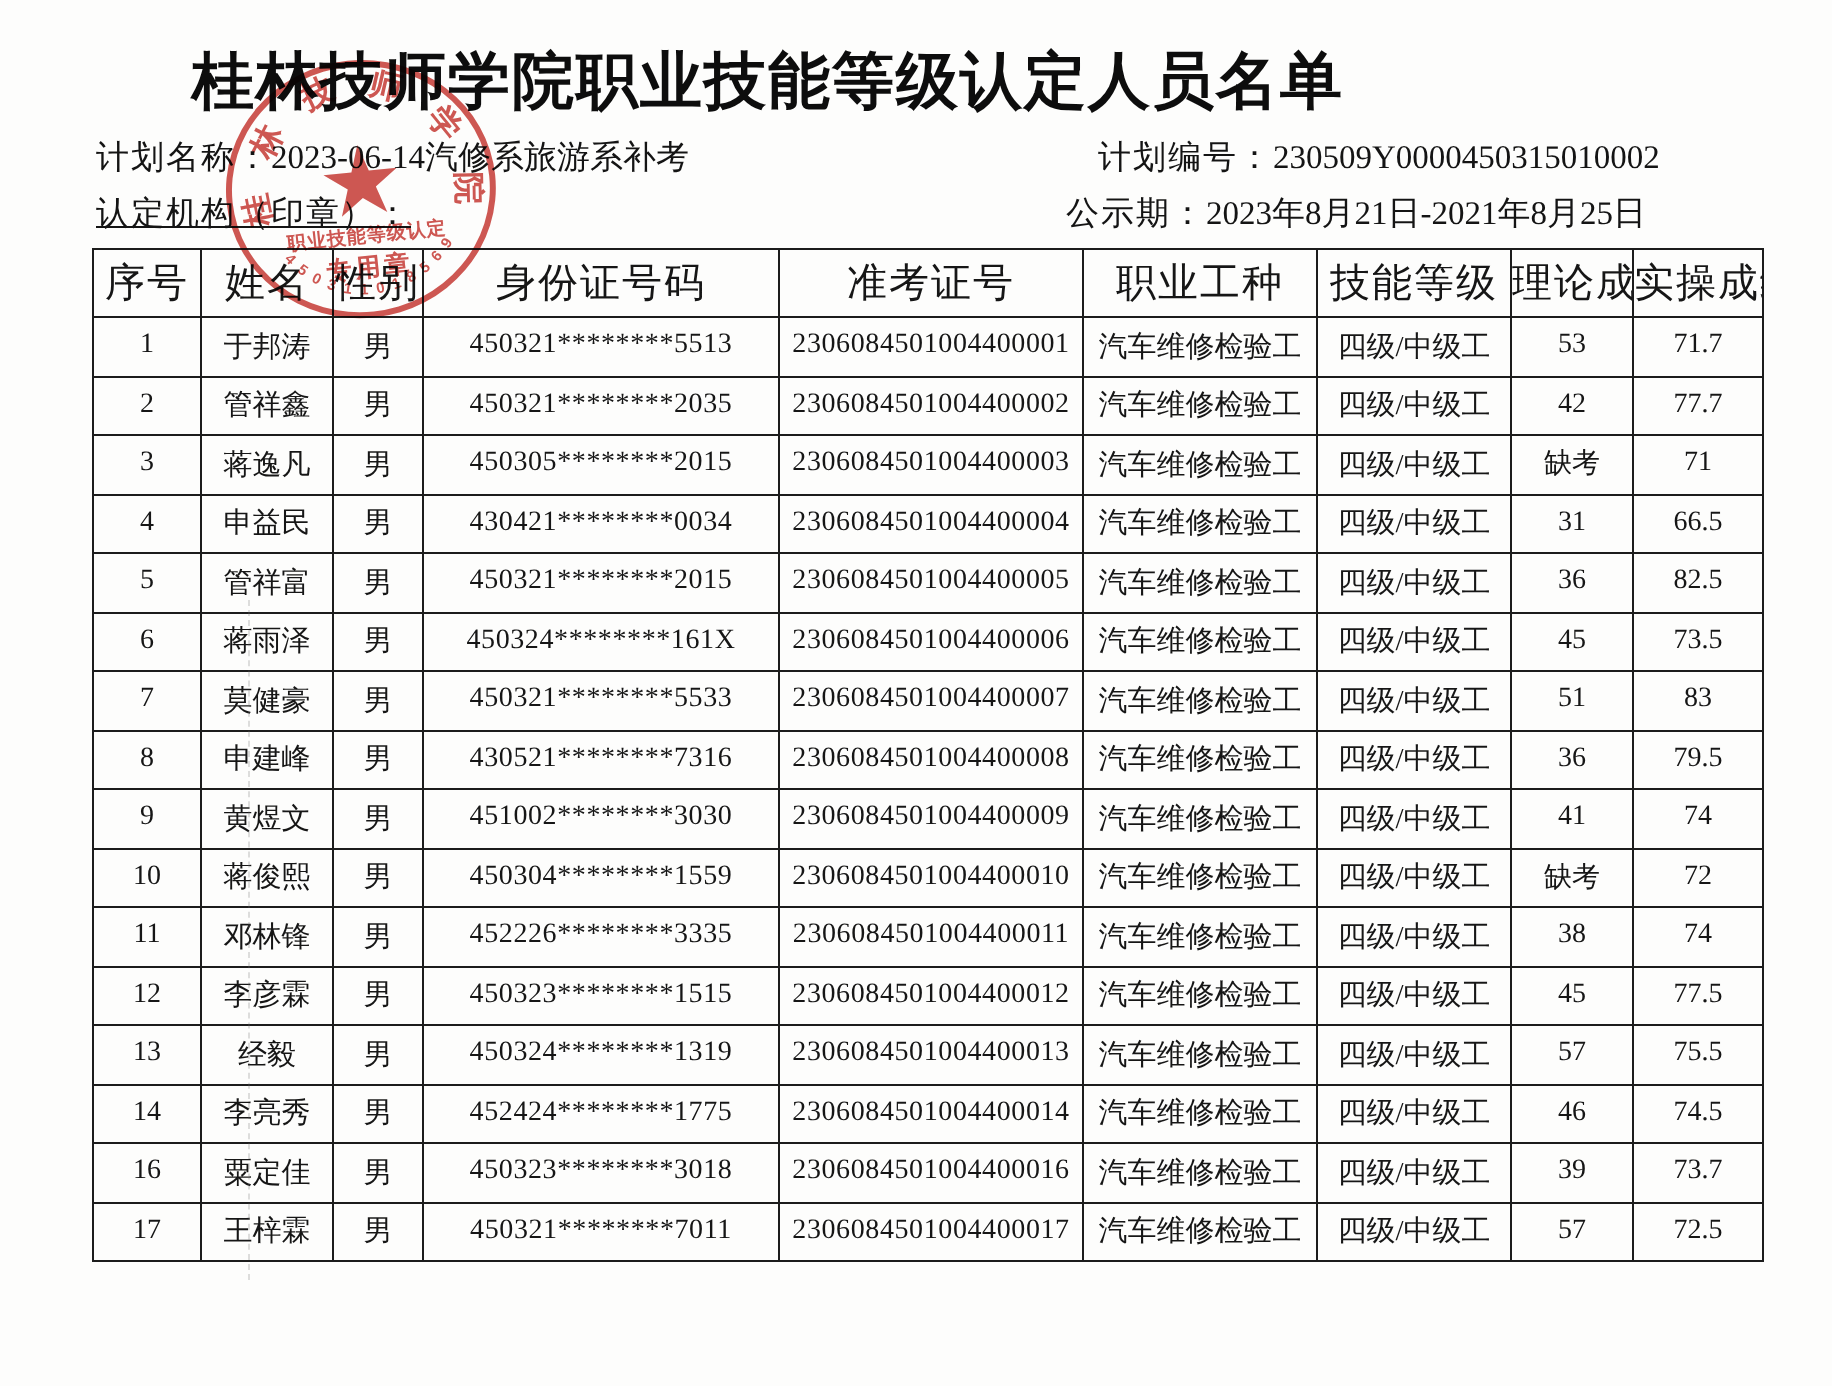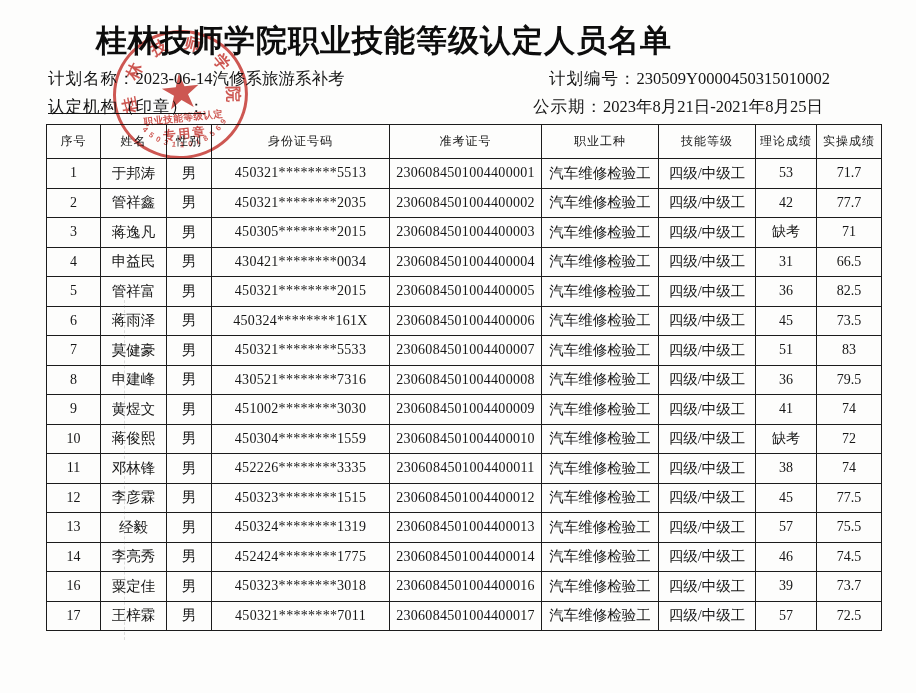--- a/index.html
+++ b/index.html
@@ -21,21 +21,21 @@
   .m-agency{left:48px;top:96px;text-decoration:underline;}
   .m-publicity{left:533px;top:96px;text-align:right;}
   .meta-line .lbl{letter-spacing:1px;}
   
   .tbl-wrap{position:absolute;left:46px;top:124px;}
   table.doc-table{border-collapse:collapse;table-layout:fixed;width:835px;}
   .doc-table th,.doc-table td{
     border:1.6px solid #1c1c1c;padding:0;text-align:center;vertical-align:middle;
     font-weight:normal;overflow:hidden;white-space:nowrap;
   }
-  .doc-table th{height:33px;font-size:12px;letter-spacing:1px;}
+  .doc-table th{height:33px;font-size:20px;letter-spacing:1px;}
   .doc-table td{height:28.5px;font-size:14.5px;}
   .doc-table td.c-id,.doc-table td.c-ticket{font-size:14px;letter-spacing:.3px;}
   .doc-table td.c-theory,.doc-table td.c-practical,.doc-table td.c-index{font-size:14px;}
   
   .stamp{
     position:absolute;left:113px;top:30px;width:136px;height:130px;
     color:#c9413b;mix-blend-mode:multiply;opacity:.88;
     transform:rotate(-6deg);pointer-events:none;
   }
   .stamp-ring{

